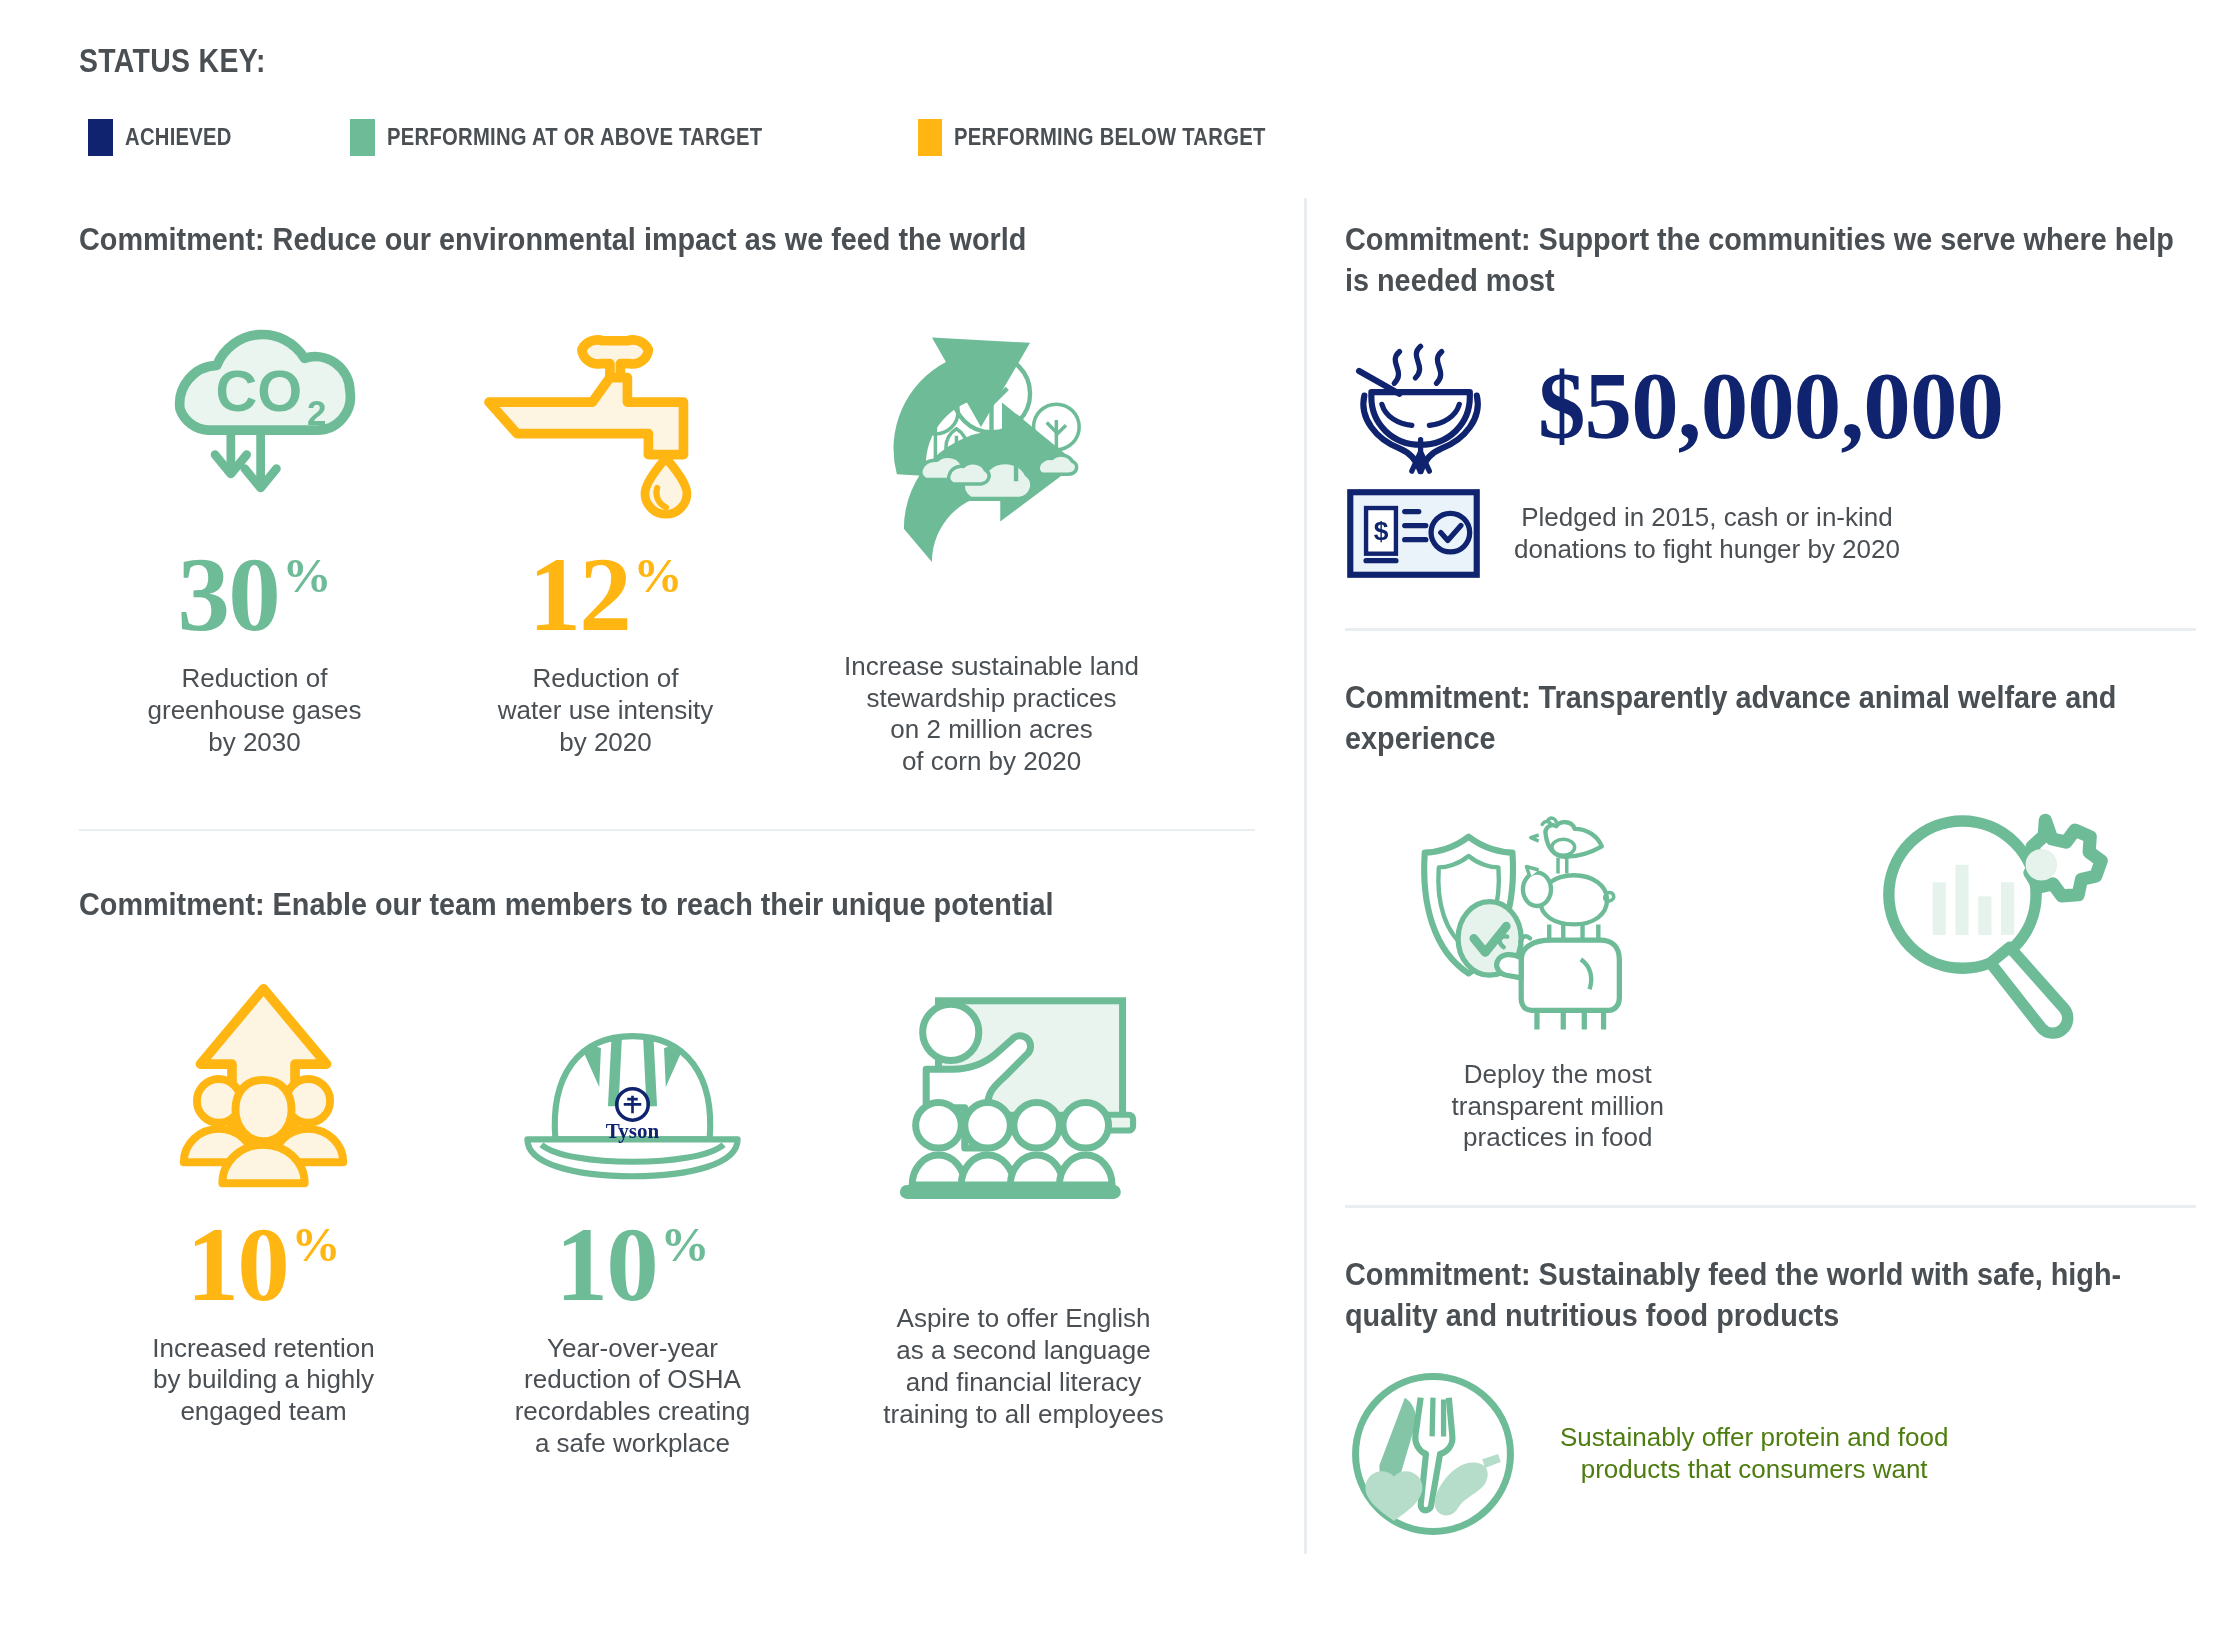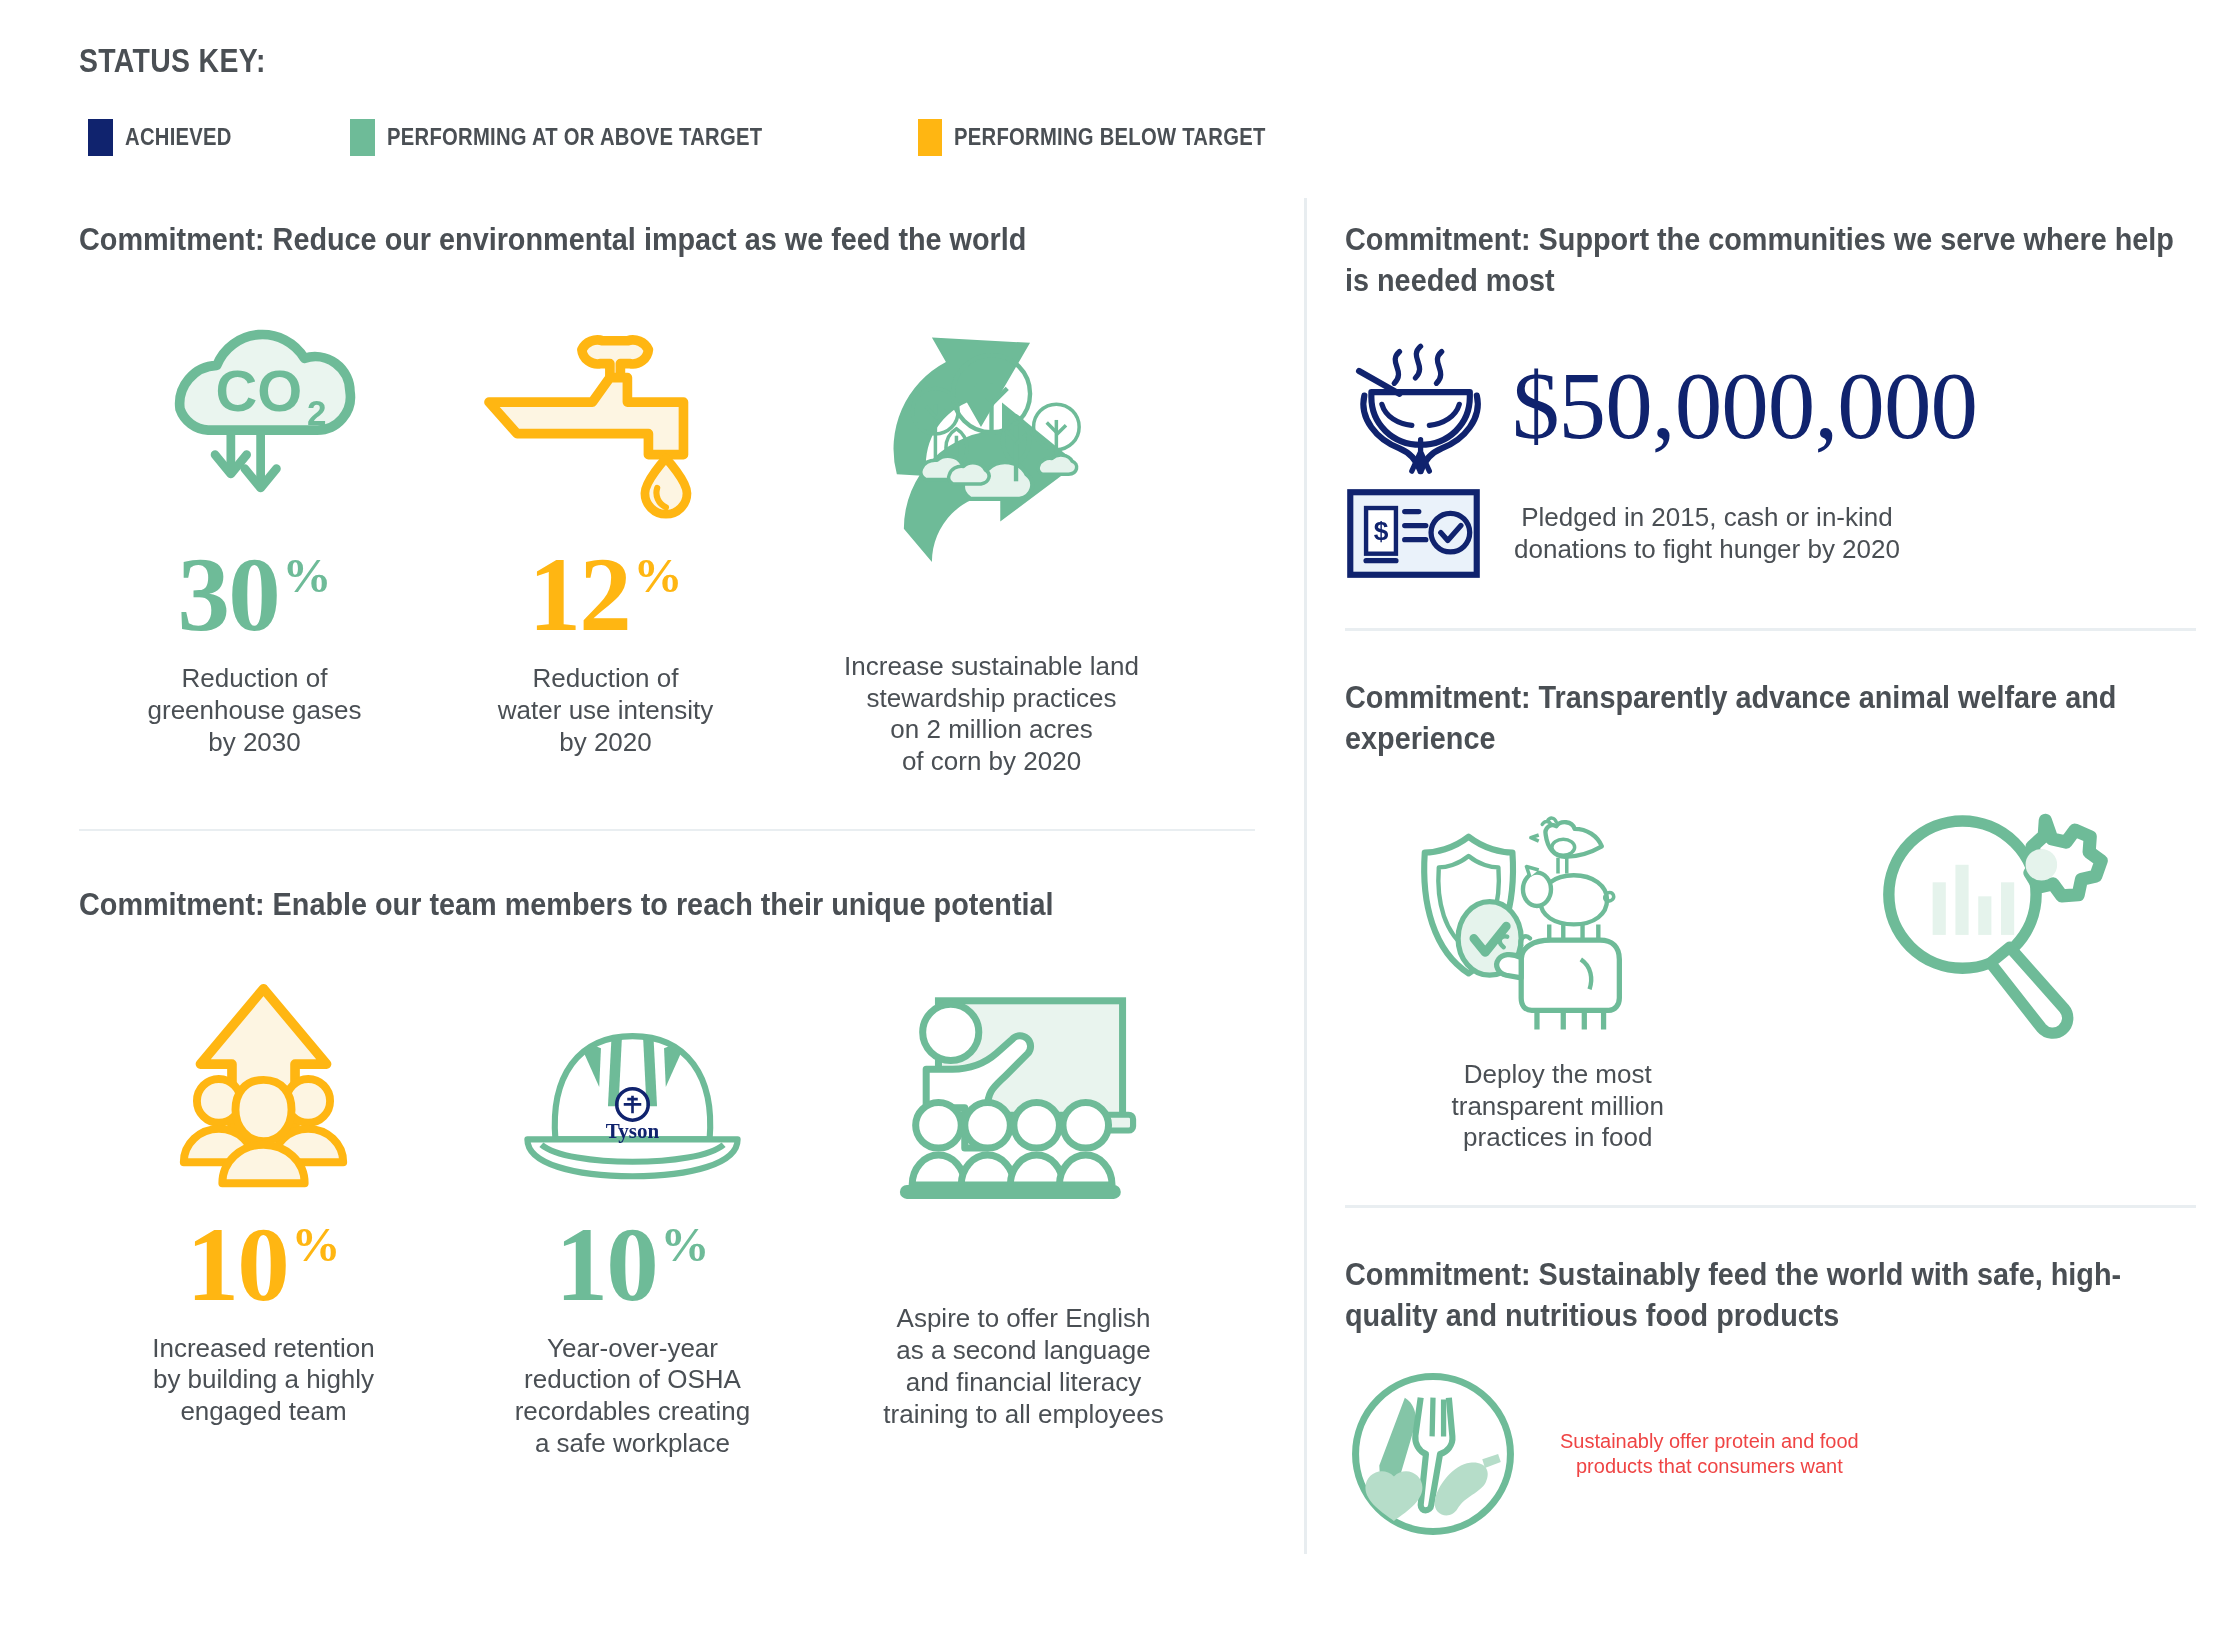--- a/index.html
+++ b/index.html
@@ -55,32 +55,32 @@
   .orange{color:#FFB612;}
   .caption{
     font-size:26px;line-height:1.22;text-align:center;color:#4a4f54;
     font-weight:normal;
   }
 
   
   .pledge-row{display:flex;align-items:center;margin-top:40px;}
   .pledge-amount{
     font-family:"Liberation Serif", serif;
-    font-size:95px;font-weight:normal;color:#10236e;line-height:1;
-    letter-spacing:-0.9px;
+    font-size:95px;font-weight:bold;color:#10236e;line-height:1;
+    letter-spacing:-0.9px;margin-left:26px;
   }
   .pledge-sub-row{display:flex;align-items:center;margin-top:12.3px;}
   .pledge-sub-text{font-size:26px;line-height:1.22;color:#4a4f54;margin-left:32px;text-align:center;}
 
   .two-up{display:flex;margin-top:35px;}
   .two-up .item{flex:1;}
   .two-up .icon-box{height:246px;align-items:center;}
 
   .final-row{display:flex;align-items:center;margin-top:30px;}
-  .final-text{font-size:20px;line-height:1.22;color:#ef4444;margin-left:39px;text-align:center;}
+  .final-text{font-size:26px;line-height:1.22;color:#4d7c0f;margin-left:39px;text-align:center;}
   svg{display:block;overflow:visible;}
 </style>
 </head>
 <body>
 
 <div class="page">
 
   <div class="status-key">
     <div class="status-key-title">STATUS KEY:</div>
   </div>

